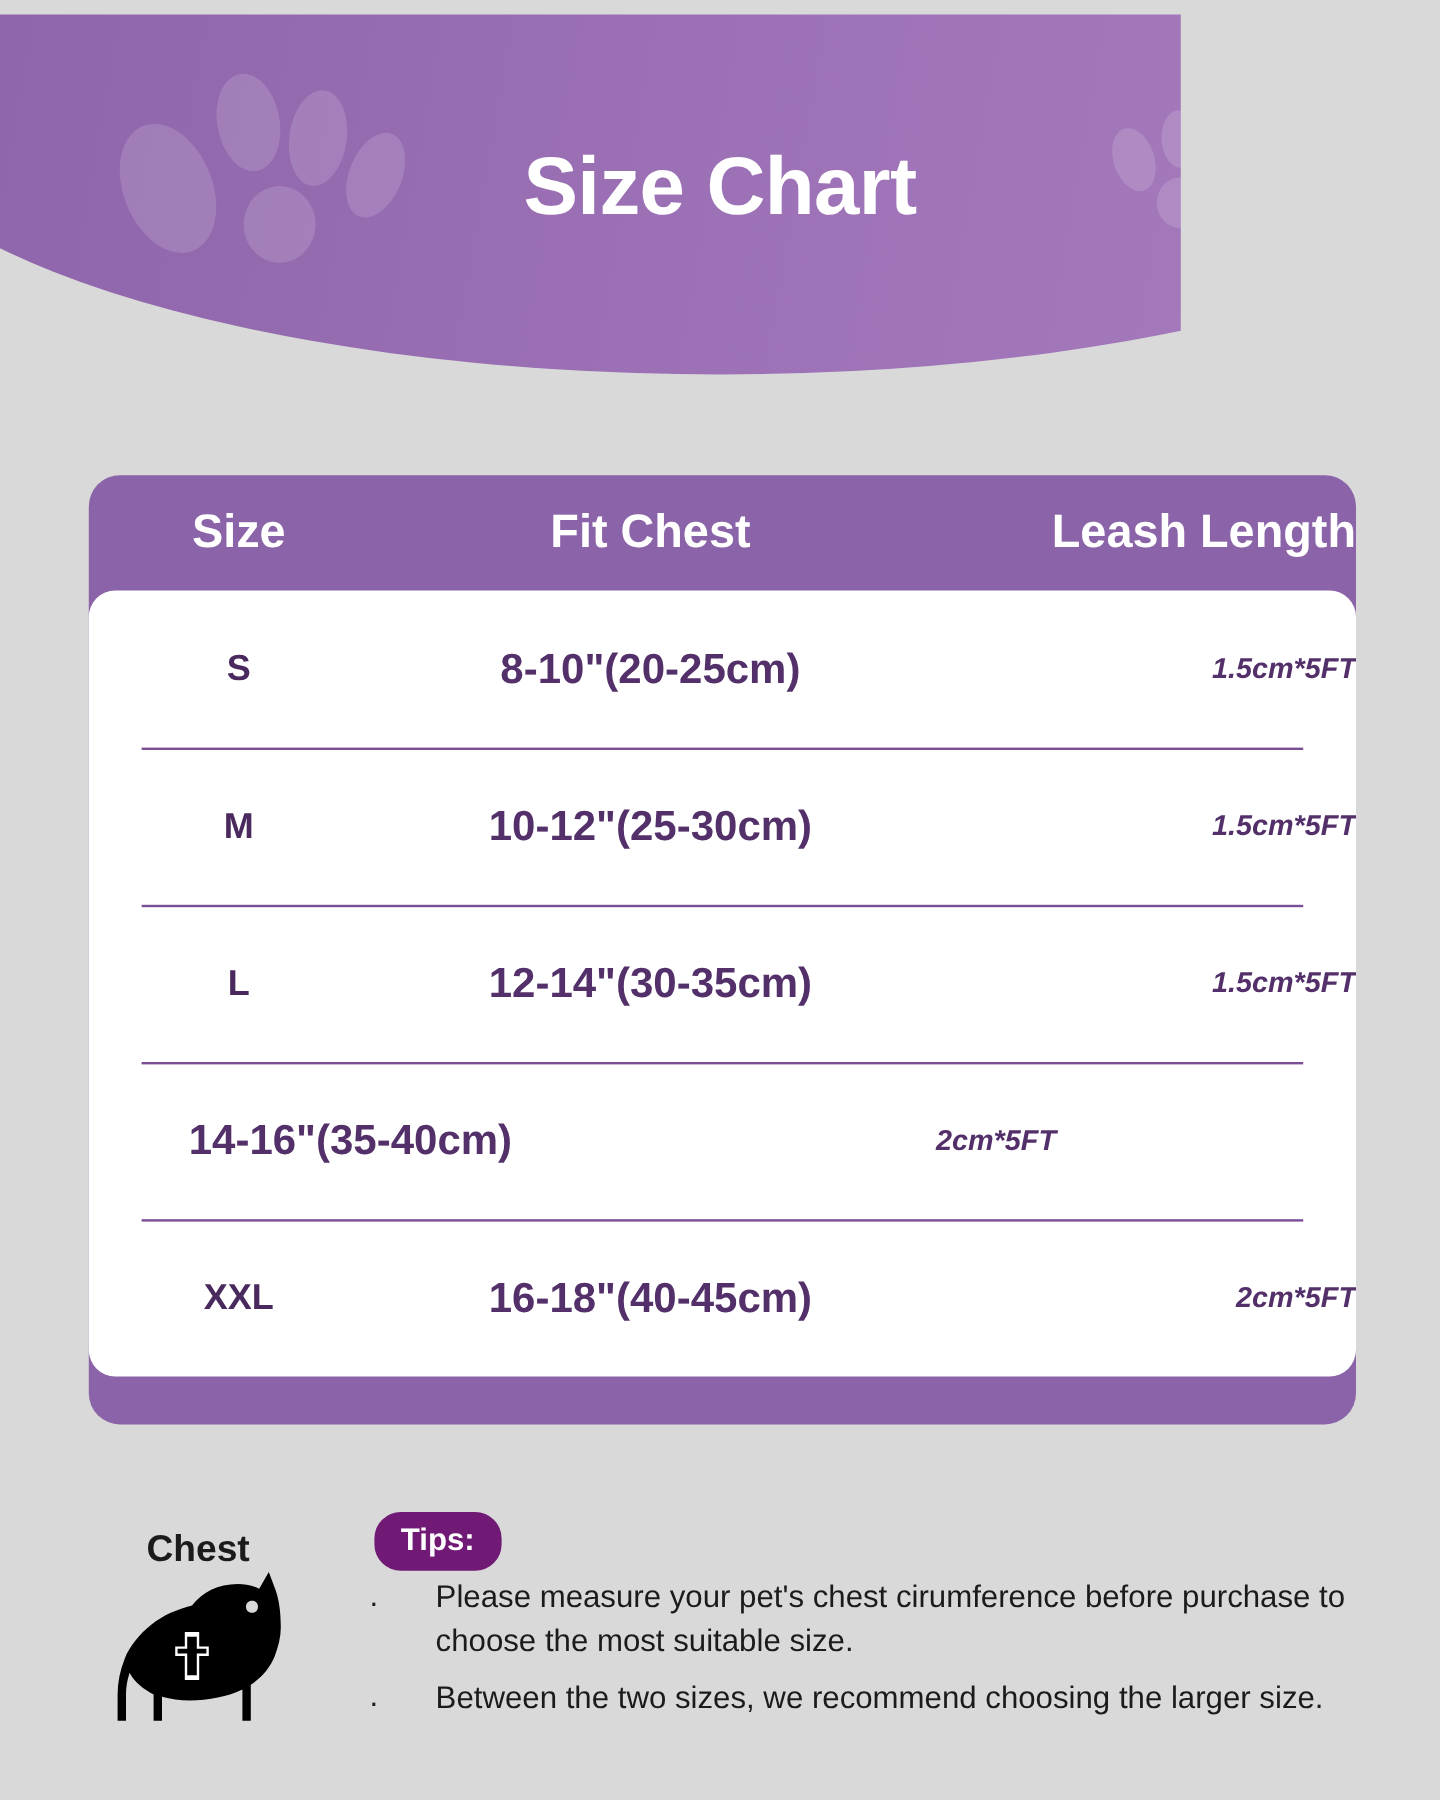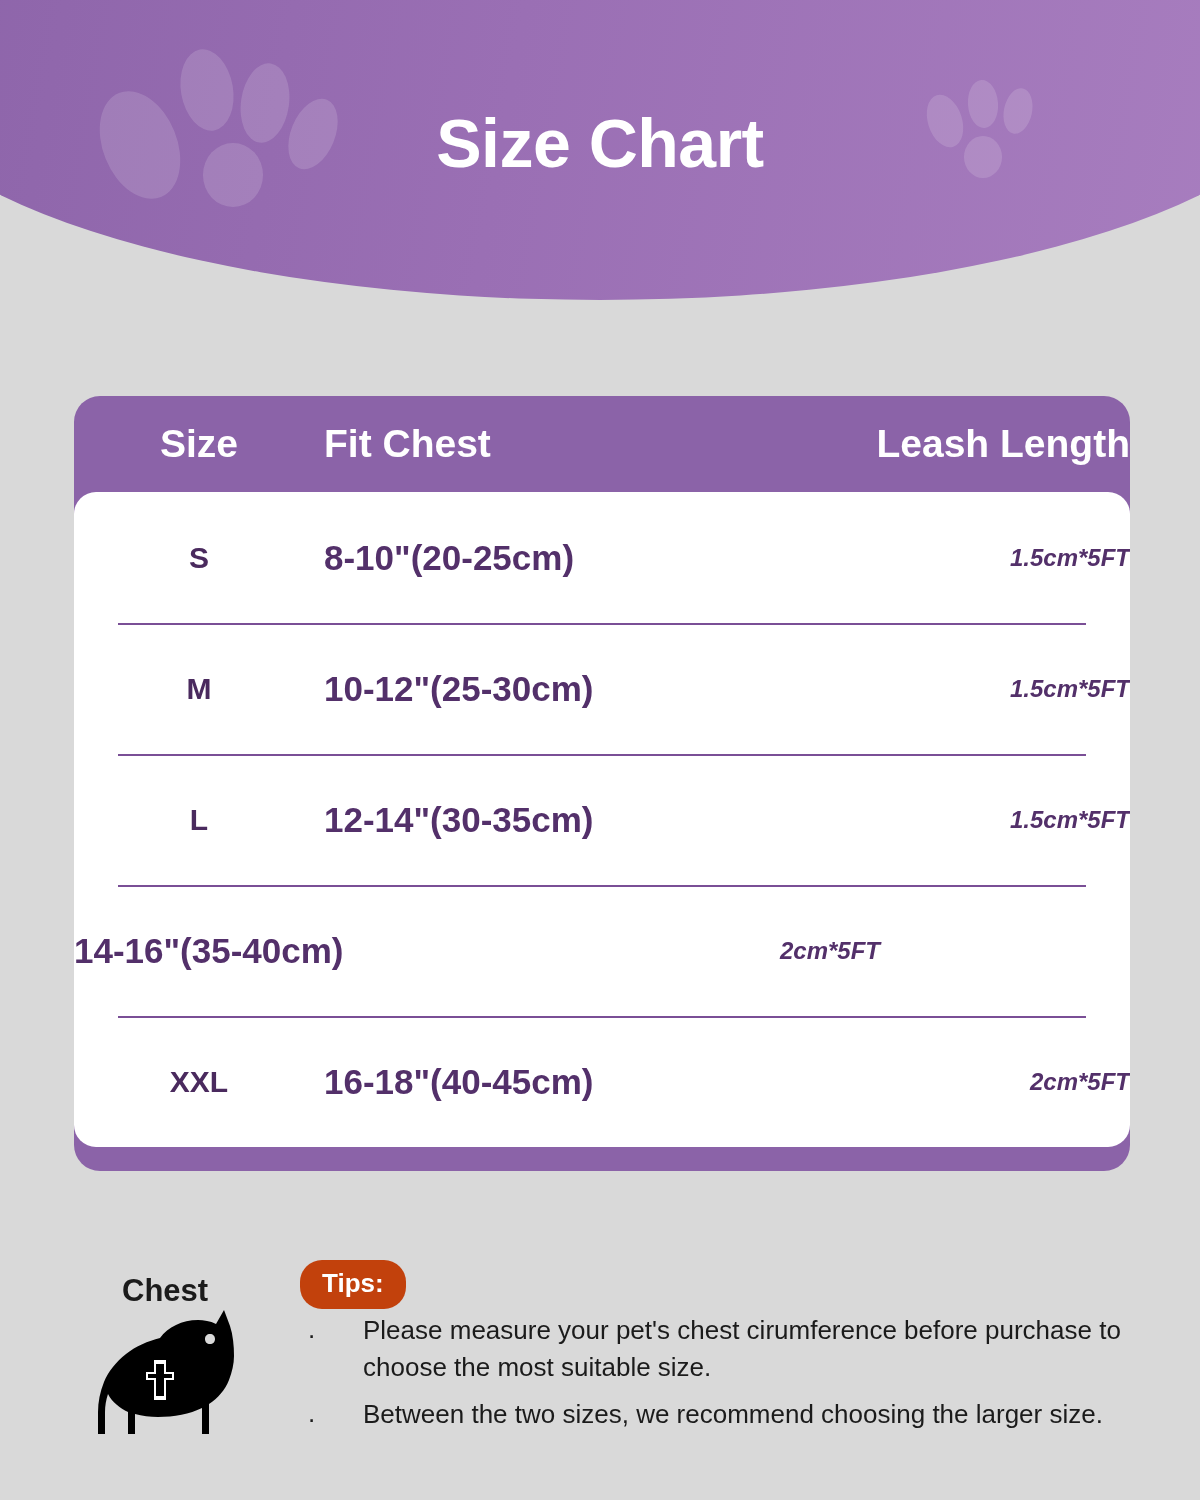--- a/index.html
+++ b/index.html
@@ -14,22 +14,22 @@
   .page {
     position: relative;
     width: 1200px;
     height: 1500px;
     background: #d9d9d9;
   }
 
   
   .header {
     position: absolute;
-    top: 0; left: 0;
-    width: 1200px;
+    top: 12px; left: 0;
+    width: 984px;
     height: 310px;
     overflow: hidden;
     padding-left: 17px;
   }
   .header-shape {
     position: absolute;
     top: -260px;
     left: -120px;
     width: 1440px;
     height: 560px;
@@ -72,21 +72,21 @@
   .paw-right .p4 { width: 38px; height: 42px; left: 44px; top: 66px;  transform: rotate(0deg); }
 
   
   .table-wrap {
     position: absolute;
     top: 396px;
     left: 74px;
     width: 1056px;
     background: #8b63a8;
     border-radius: 26px;
-    padding-bottom: 24px;
+    padding-bottom: 40px;
   }
   .table-head {
     display: flex;
     height: 96px;
     align-items: center;
     color: #fff;
     font-size: 39px;
     font-weight: bold;
   }
   .table-body {
@@ -103,21 +103,21 @@
   .row + .row::before {
     content: "";
     position: absolute;
     top: 0;
     left: 44px;
     right: 44px;
     height: 2px;
     background: #7a4f96;
   }
   .c-size   { width: 250px; text-align: center; }
-  .c-chest  { width: 436px; text-align: left; }
+  .c-chest  { width: 436px; text-align: center; }
   .c-leash  { width: 370px; text-align: right; }
   .table-body .c-size  { color: #4a2a5e; font-size: 30px; font-weight: bold; }
   .table-body .c-chest { color: #53306a; font-size: 35px; font-weight: bold; }
   .table-body .c-leash { color: #53306a; font-size: 24px; font-weight: bold; font-style: italic; }
 
   
   .footer {
     position: absolute;
     top: 1250px;
     left: 0;
@@ -136,22 +136,22 @@
   .cat-figure {
     position: absolute;
     top: 58px;
     left: 78px;
     width: 190px;
     height: 130px;
   }
   .tips-badge {
     position: absolute;
     top: 10px;
-    left: 300px;
-    background: #c2410c;
+    left: 312px;
+    background: #701a75;
     color: #fff;
     font-size: 26px;
     font-weight: bold;
     padding: 8px 22px 10px;
     border-radius: 22px;
   }
   .tips-list {
     position: absolute;
     top: 62px;
     left: 308px;

